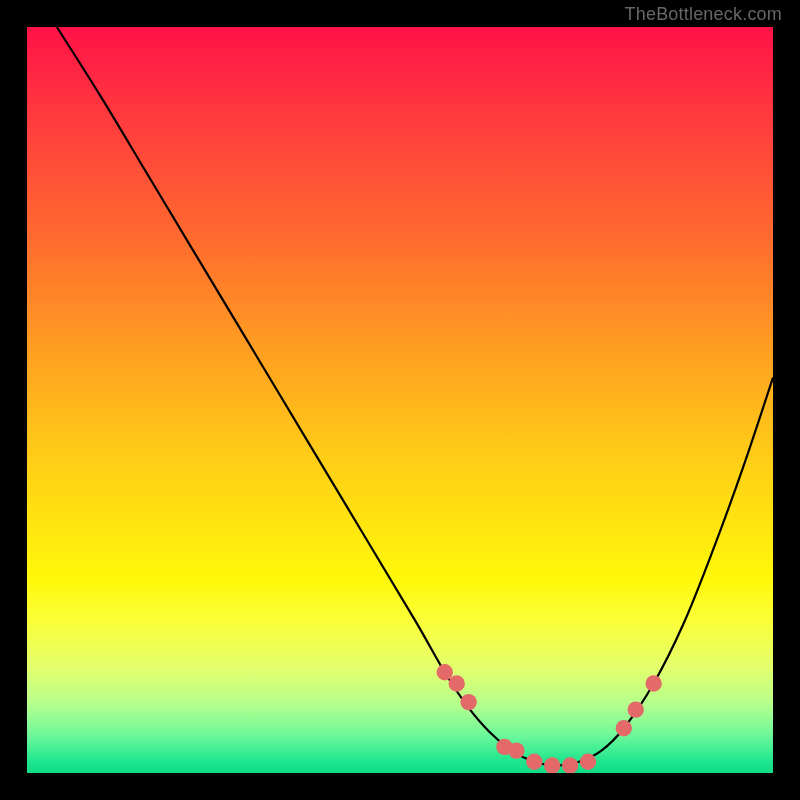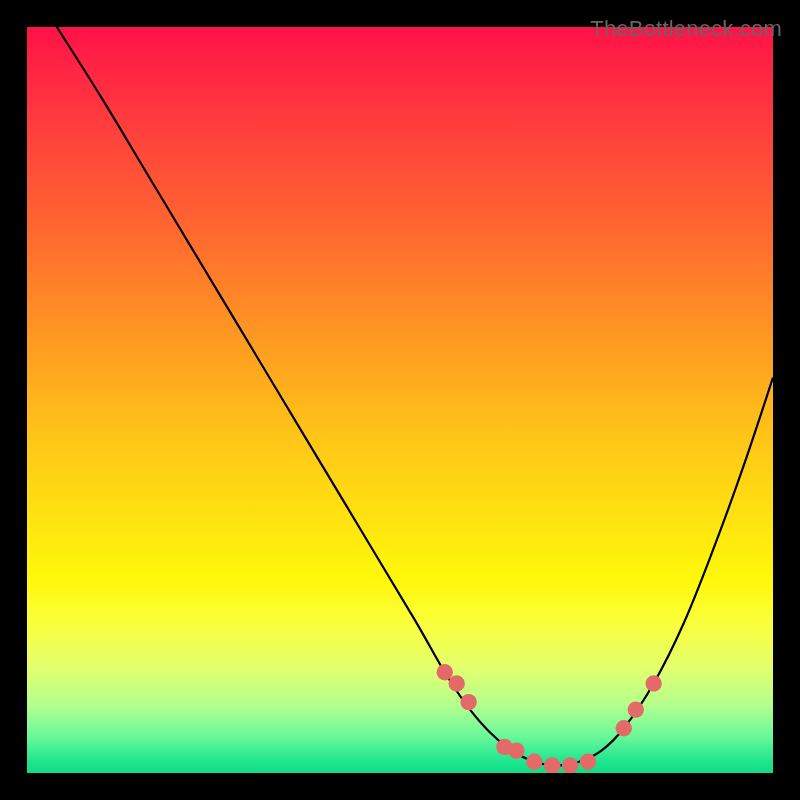--- a/index.html
+++ b/index.html
@@ -6,24 +6,24 @@
     margin: 0;
     padding: 0;
     width: 800px;
     height: 800px;
     background: #000;
     position: relative;
     font-family: Arial, Helvetica, sans-serif;
   }
   .watermark {
     position: absolute;
-    top: 16px;
+    top: 4px;
     right: 18px;
     color: #666;
-    font-size: 22px;
+    font-size: 18px;
     font-weight: 500;
     letter-spacing: 0.2px;
     z-index: 10;
   }
   .plot-area {
     position: absolute;
     top: 27px;
     left: 27px;
     width: 746px;
     height: 746px;

